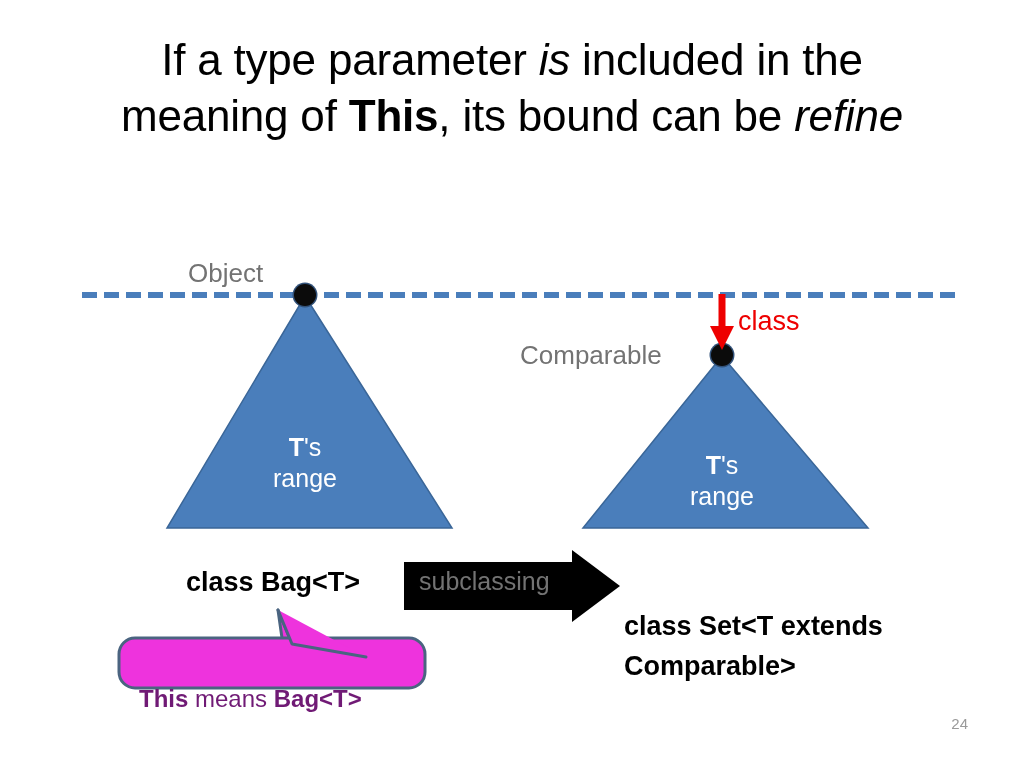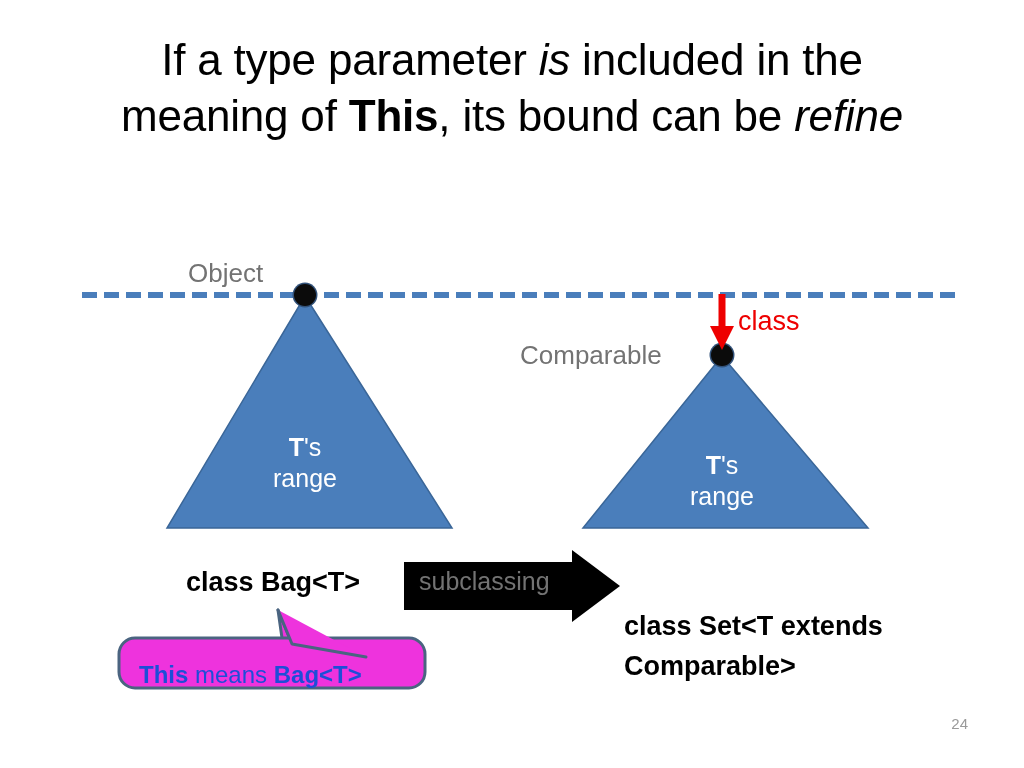--- a/index.html
+++ b/index.html
@@ -124,22 +124,22 @@
     font-size: 25px;
     line-height: 30px;
     white-space: nowrap;
   }
 
   
   .callout { position: absolute; left: 116px; top: 600px; }
   .callout-text {
     position: absolute;
     left: 139px;
-    top: 660px;
-    color: #1d4ed8;
+    top: 684px;
+    color: #701a75;
     font-size: 24px;
     line-height: 30px;
     white-space: nowrap;
   }
   .callout-text .bd { font-weight: 700; }
 
   
   .page-num {
     position: absolute;
     right: 56px;

